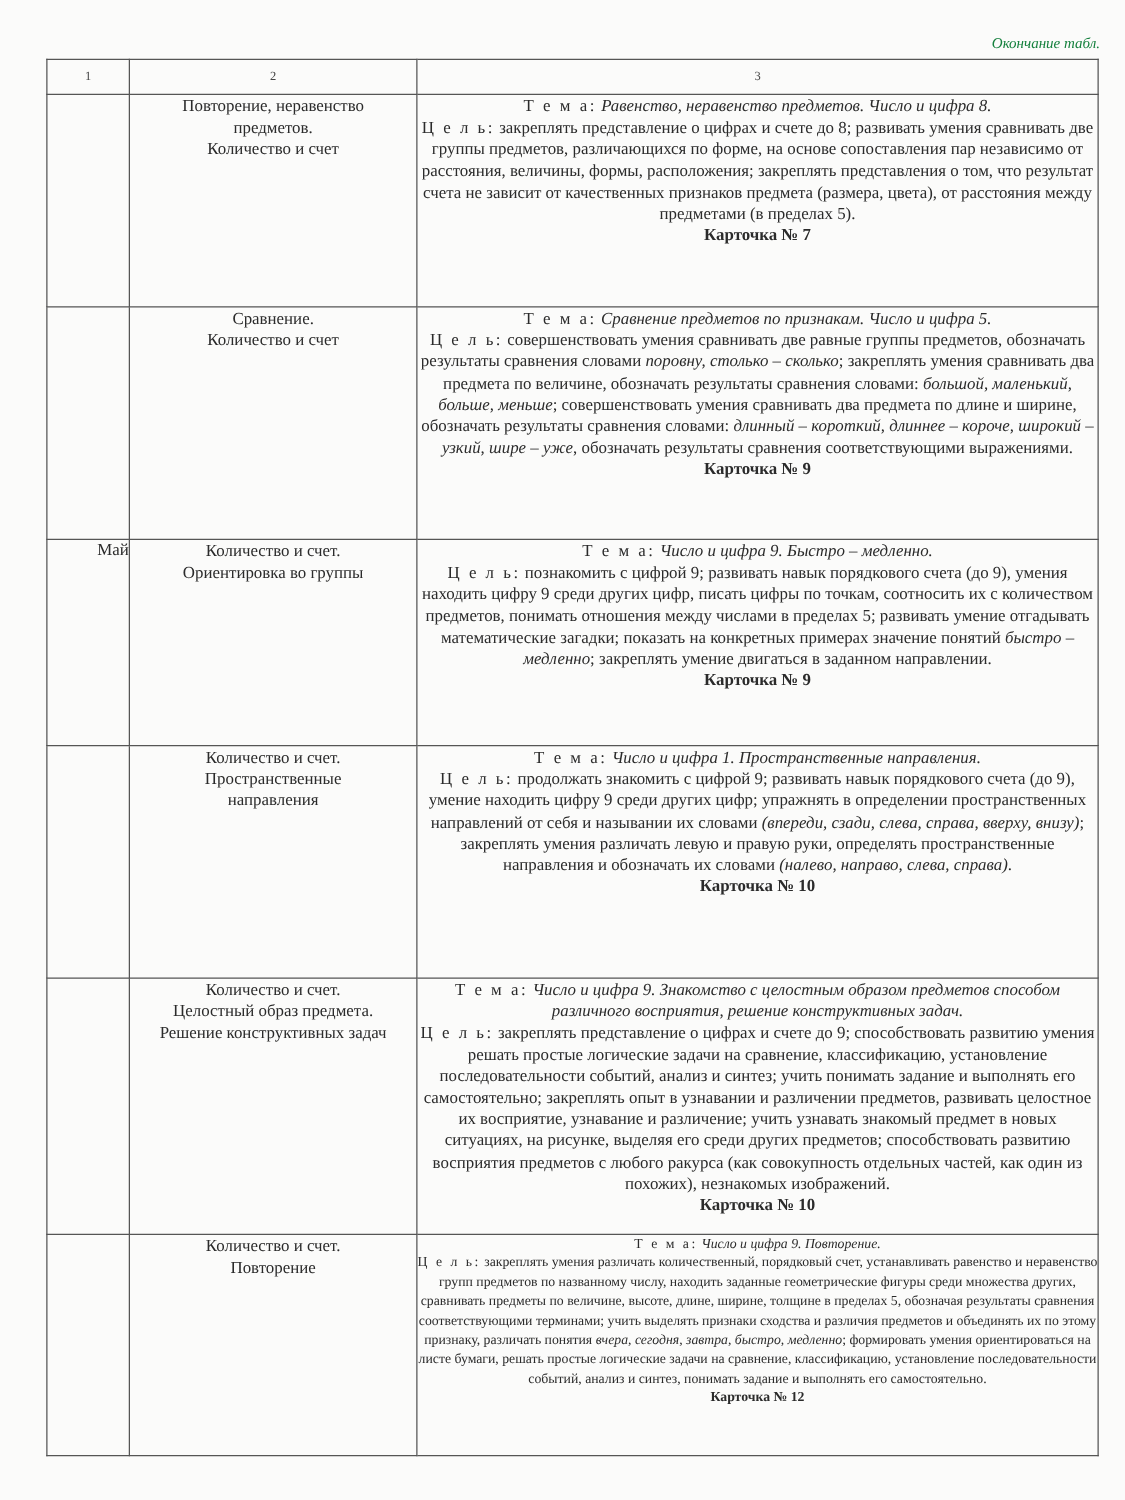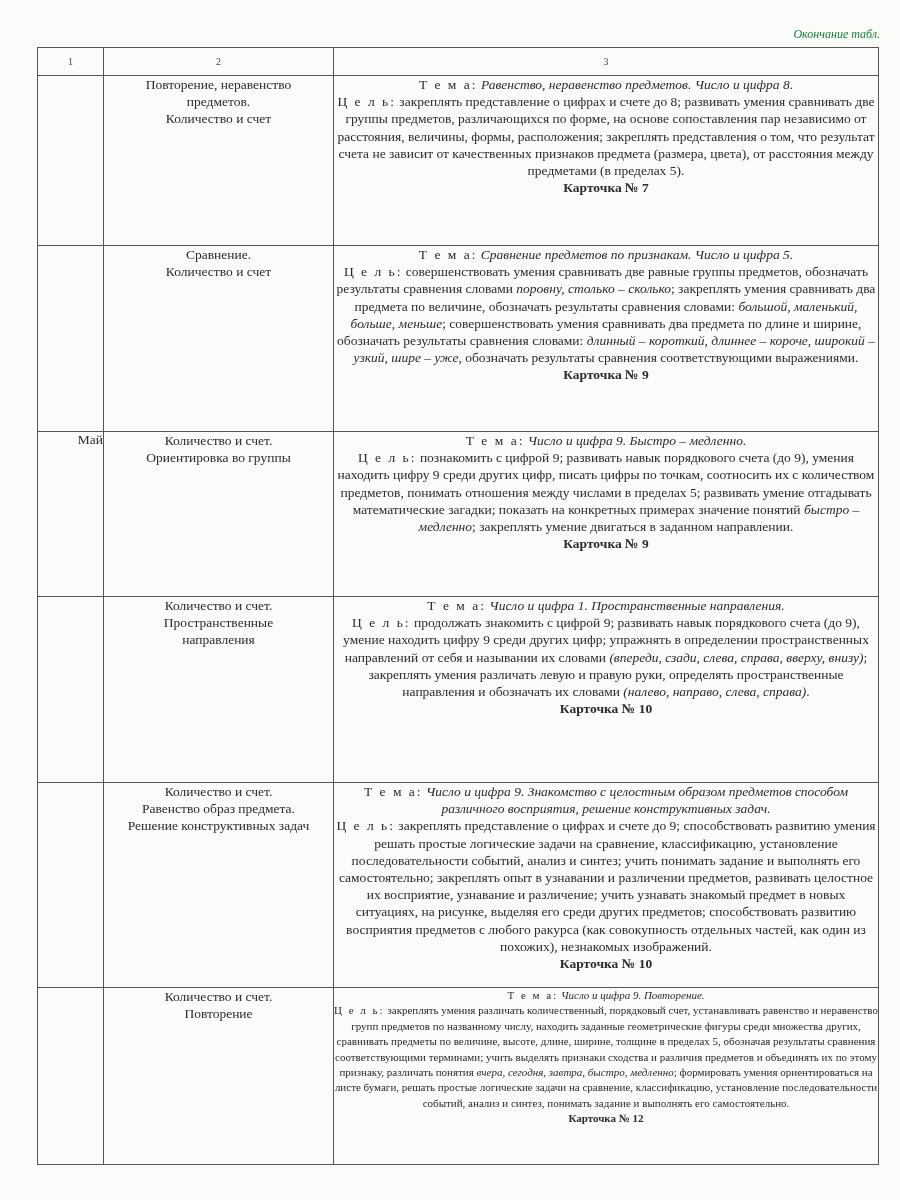--- a/index.html
+++ b/index.html
@@ -107,21 +107,21 @@
     <td class="content">
       <span><span class="spaced">Т е м а:</span> <span class="it">Число и цифра 1. Пространственные направления.</span></span><br>
       <span><span class="spaced">Ц е л ь:</span><span class="goal-body"><span> продолжать знакомить с цифрой 9; развивать навык порядкового счета (до 9), умение находить цифру 9 среди других цифр; упражнять в определении пространственных направлений от себя и назывании их словами </span><span class="it">(впереди, сзади, слева, справа, вверху, внизу)</span><span>; закреплять умения различать левую и правую руки, определять пространственные направления и обозначать их словами </span><span class="it">(налево, направо, слева, справа)</span><span>.</span></span></span>
       <span class="card">Карточка № 10</span>
     </td>
   </tr>
       <tr class="r5">
     <td class="month"></td>
     <td class="topic">
           <span>Количество и счет.</span>
-          <span>Равенство образ предмета.</span>
+          <span>Целостный образ предмета.</span>
           <span>Решение конструктивных задач</span>
         </td>
     <td class="content">
       <span><span class="spaced">Т е м а:</span> <span class="it">Число и цифра 9. Знакомство с целостным образом предметов способом различного восприятия, решение конструктивных задач.</span></span><br>
       <span><span class="spaced">Ц е л ь:</span><span class="goal-body"><span> закреплять представление о цифрах и счете до 9; способствовать развитию умения решать простые логические задачи на сравнение, классификацию, установление последовательности событий, анализ и синтез; учить понимать задание и выполнять его самостоятельно; закреплять опыт в узнавании и различении предметов, развивать целостное их восприятие, узнавание и различение; учить узнавать знакомый предмет в новых ситуациях, на рисунке, выделяя его среди других предметов; способствовать развитию восприятия предметов с любого ракурса (как совокупность отдельных частей, как один из похожих), незнакомых изображений.</span></span></span>
       <span class="card">Карточка № 10</span>
     </td>
   </tr>
       <tr class="r6">
     <td class="month"></td>

